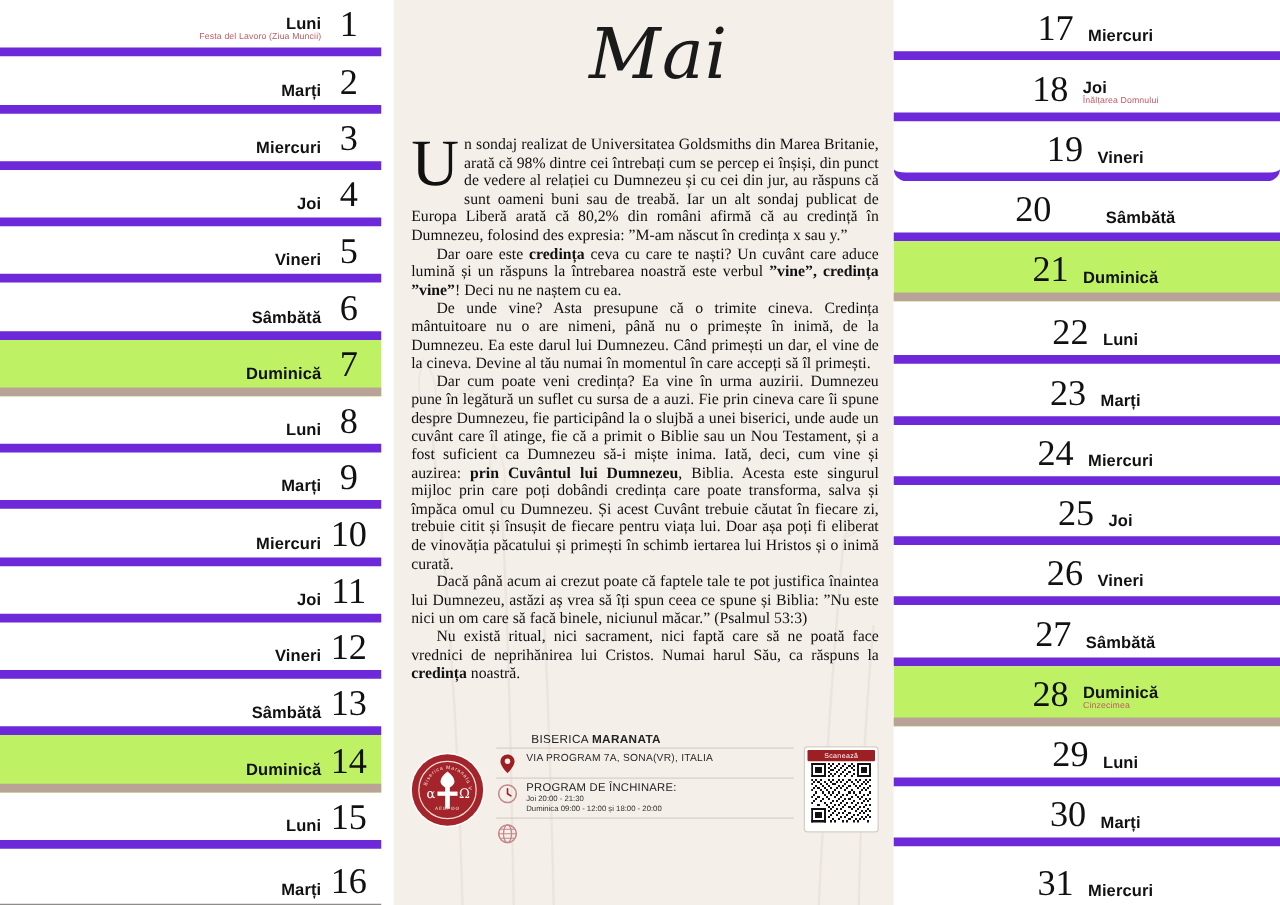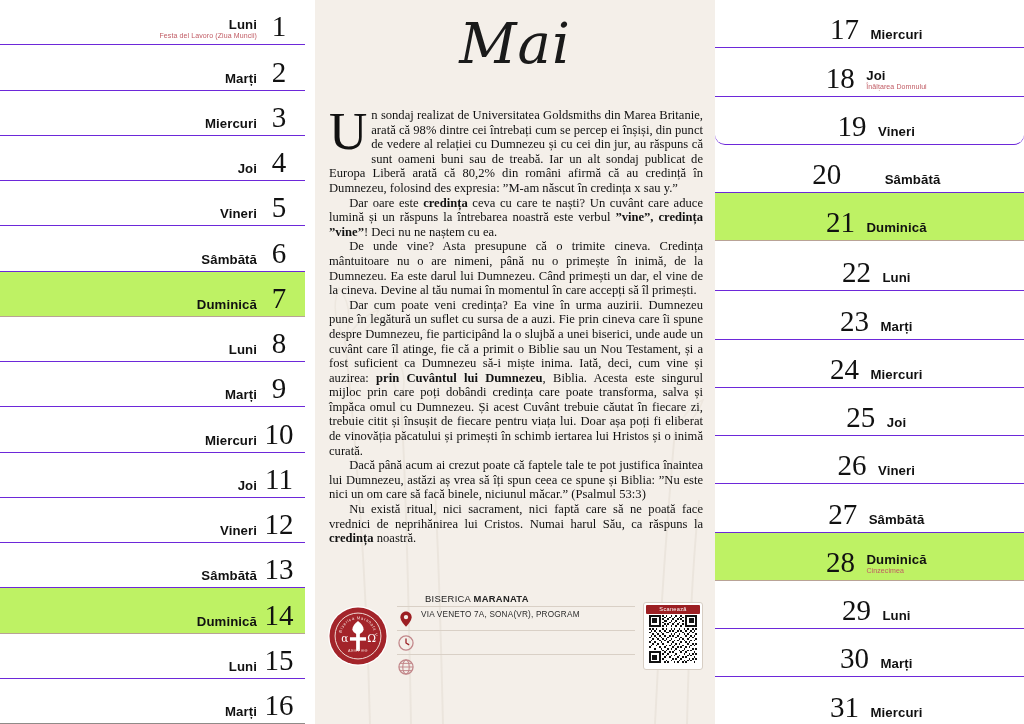--- a/index.html
+++ b/index.html
@@ -23,21 +23,21 @@
     background: #f4efe9;
     overflow: hidden;
   }
   .watermark {
     position: absolute;
     pointer-events: none;
     opacity: .5;
   }
   #month-title {
     position: absolute;
-    left: 0; top: 16px;
+    left: 12px; top: 16px;
     width: 400px;
     text-align: center;
     font-family: "DejaVu Serif", serif;
     font-style: italic;
     font-size: 56px;
     color: #1a1a1a;
     letter-spacing: 1px;
     line-height: 1;
   }
   #article {
@@ -102,21 +102,21 @@
   }
 
   
   .daycol { position: absolute; top: 0; height: 724px; background: #ffffff; }
   #left-col  { left: 0;    width: 305px; }
   #right-col { left: 715px; width: 309px; }
 
   .day-row {
     position: relative;
     box-sizing: border-box;
-    border-bottom: 1px solid #6d28d9;
+    border-bottom: 7px solid #6d28d9;
     display: flex;
     align-items: flex-end;
   }
   .day-row.sunday { background: #bef264; border-bottom-color: #b9a396; }
   .day-row.last { border-bottom: 1px solid #8f8b88; }
 
   
   #left-col .day-row { justify-content: flex-end; padding: 0 4px 3px 0; }
   #right-col .day-row { justify-content: center; padding: 0 0 3px 6px; }
 
@@ -301,29 +301,34 @@
         <div id="church-name">
           <span>BISERICA </span><b>MARANATA</b>
         </div>
 
         <div class="info-row">
           <svg class="info-icon" viewBox="0 0 24 24">
             <path d="M12 2 C 7.8 2 4.5 5.3 4.5 9.5 C 4.5 15 12 22 12 22 S 19.5 15 19.5 9.5 C 19.5 5.3 16.2 2 12 2 z" fill="#9c1f23"></path>
             <circle cx="12" cy="9.4" r="2.9" fill="#f4efe9"></circle>
           </svg>
           <div class="info-body">
-            <div class="info-line">VIA VENETO 7A, SONA(VR), PROGRAM</div>
+            <div class="info-line">VIA PROGRAM 7A, SONA(VR), ITALIA</div>
           </div>
         </div>
 
         <div class="info-row">
           <svg class="info-icon" viewBox="0 0 24 24">
             <circle cx="12" cy="12" r="9.4" fill="none" stroke="#c2878a" stroke-width="1.7"></circle>
             <path d="M12 6.6 V 12 L 15.6 14.2" fill="none" stroke="#9c1f23" stroke-width="1.7" stroke-linecap="round"></path>
           </svg>
+          <div class="info-body">
+            <div class="info-head">PROGRAM DE ÎNCHINARE:</div>
+            <div class="info-sub">Joi 20:00 - 21:30</div>
+            <div class="info-sub">Duminica 09:00 - 12:00 și 18:00 - 20:00</div>
+          </div>
         </div>
 
         <div class="info-row">
           <svg class="info-icon" viewBox="0 0 24 24">
             <circle cx="12" cy="12" r="9.4" fill="none" stroke="#c2878a" stroke-width="1.7"></circle>
             <ellipse cx="12" cy="12" rx="4.3" ry="9.4" fill="none" stroke="#c2878a" stroke-width="1.4"></ellipse>
             <path d="M2.8 12 H 21.2 M4.3 7.2 H 19.7 M4.3 16.8 H 19.7" stroke="#c2878a" stroke-width="1.3"></path>
           </svg>
         </div>
       </div>

